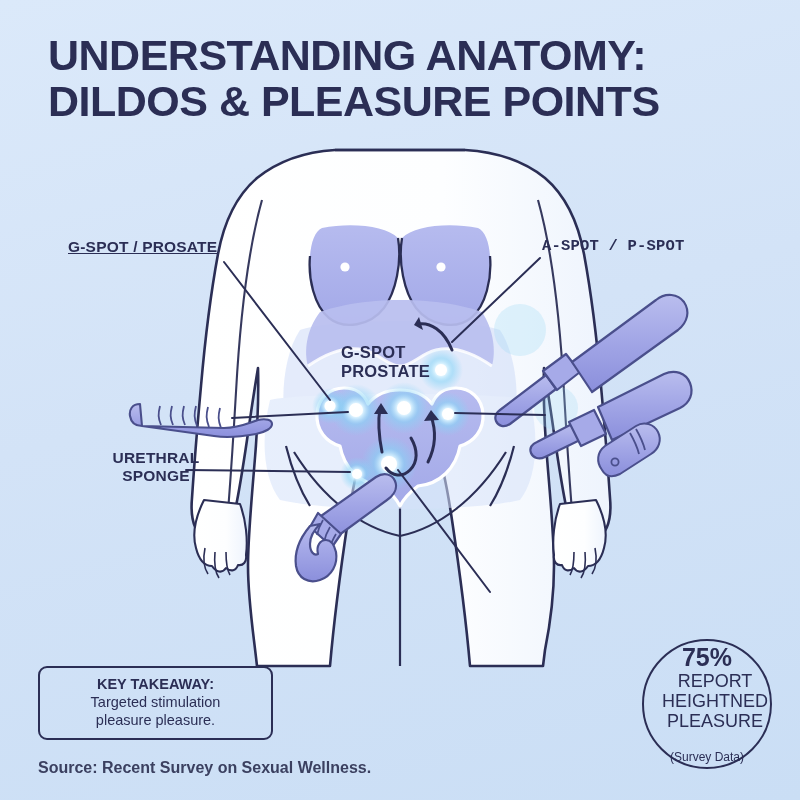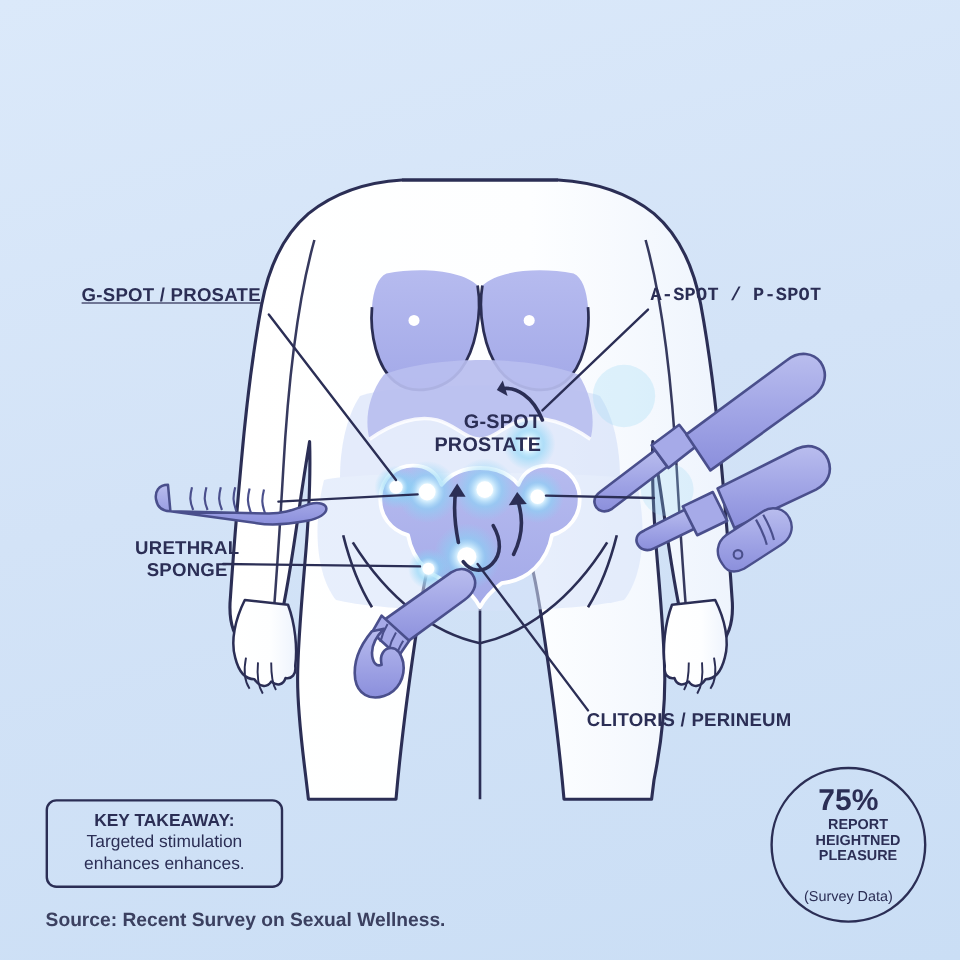--- a/index.html
+++ b/index.html
@@ -26,27 +26,27 @@
   
   .callout {
     position:absolute; font-weight:bold; color:#2b2e55;
     letter-spacing:0.2px; line-height:1.14;
   }
   .cal-g   { left:68px;  top:238px; font-size:15.5px;text-decoration:underline; }
   .cal-a   { left:542px; top:238px; font-size:15.5px;font-family:Liberation Mono, monospace; }
   .cal-u   { left:96px;  top:449px; font-size:15.5px; text-align:center; width:120px;}
   .cal-c   { left:489px; top:592px; font-size:15.5px; }
   .cal-mid {
-    left:341px; top:343px; font-size:16.5px; text-align:right;
+    left:341px; top:343px; font-size:16.5px; text-align:left;
     width:110px; line-height:1.16;
   }
 
   
   .takeaway {
-    position:absolute; left:38px; top:666px; width:198px; height:74px;
+    position:absolute; left:38px; top:666px; width:235px; height:74px;
     border:2px solid #2b2e55; border-radius:9px;
     display:flex; flex-direction:column; align-items:center;
     justify-content:center; text-align:center;
     font-size:14.5px; line-height:1.24; color:#2b2e55;
   }
   .takeaway .hd { font-weight:bold; font-size:14.5px; }
 
   
   .source {
     position:absolute; left:38px; top:759px;
@@ -54,21 +54,21 @@
   }
 
   
   .badge {
     position:absolute; left:642px; top:639px; width:130px; height:130px;
     border:2px solid #2b2e55; border-radius:50%;
     display:flex; flex-direction:column; align-items:center;
     justify-content:center; text-align:center; color:#2b2e55;
   }
   .badge .pct  { font-size:25px; font-weight:bold; line-height:1.06; }
-  .badge .ln   { font-size:12px; font-weight:bold; line-height:1.12;padding-left:16px; }
+  .badge .ln   { font-size:18px; font-weight:normal; line-height:1.12;padding-left:16px; }
   .badge .sub  { font-size:12px; font-weight:normal; margin-top:19px; }
 </style>
 </head>
 <body>
 
 <div id="stage">
 
   <svg class="art" viewBox="0 0 800 800">
     <defs>
       <radialGradient id="glowG" cx="50%" cy="50%" r="50%">
@@ -292,42 +292,43 @@
       <line x1="224" y1="262" x2="330" y2="400"></line>
       <line x1="540" y1="258" x2="452" y2="342"></line>
       <line x1="232" y1="418" x2="348" y2="412"></line>
       <line x1="545" y1="415" x2="455" y2="413"></line>
       <line x1="186" y1="470" x2="350" y2="472"></line>
       <line x1="490" y1="592" x2="398" y2="470"></line>
     </g>
   </svg>
 
   <h1 class="title">
+    <span>UNDERSTANDING ANATOMY:</span>
+    <span class="l2">DILDOS &amp; PLEASURE POINTS</span>
   </h1>
 
   <div class="callout cal-g">G-SPOT / PROSATE</div>
 
   <div class="callout cal-a">A-SPOT / P-SPOT</div>
 
   <div class="callout cal-u">
     <div>URETHRAL</div>
     <div>SPONGE</div>
   </div>
 
-  <div class="callout cal-c">CLITORIS / PERINEUM</div>
 
   <div class="callout cal-mid">
     <div>G-SPOT</div>
     <div>PROSTATE</div>
   </div>
 
   <div class="takeaway">
     <div class="hd">KEY TAKEAWAY:</div>
     <div>Targeted stimulation</div>
-    <div>enhances enhances.</div>
+    <div>pleasure pleasure.</div>
   </div>
 
   <div class="badge">
     <div class="pct">75%</div>
     <div class="ln">REPORT</div>
     <div class="ln">HEIGHTNED</div>
     <div class="ln">PLEASURE</div>
     <div class="sub">(Survey Data)</div>
   </div>
 

